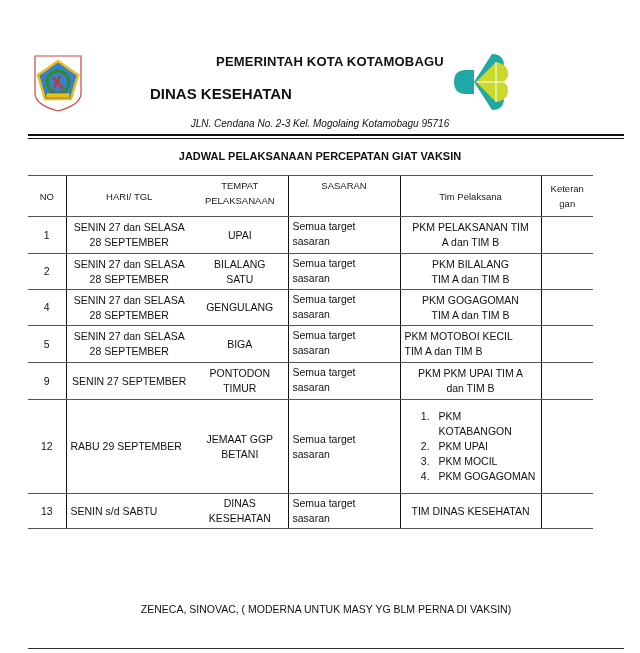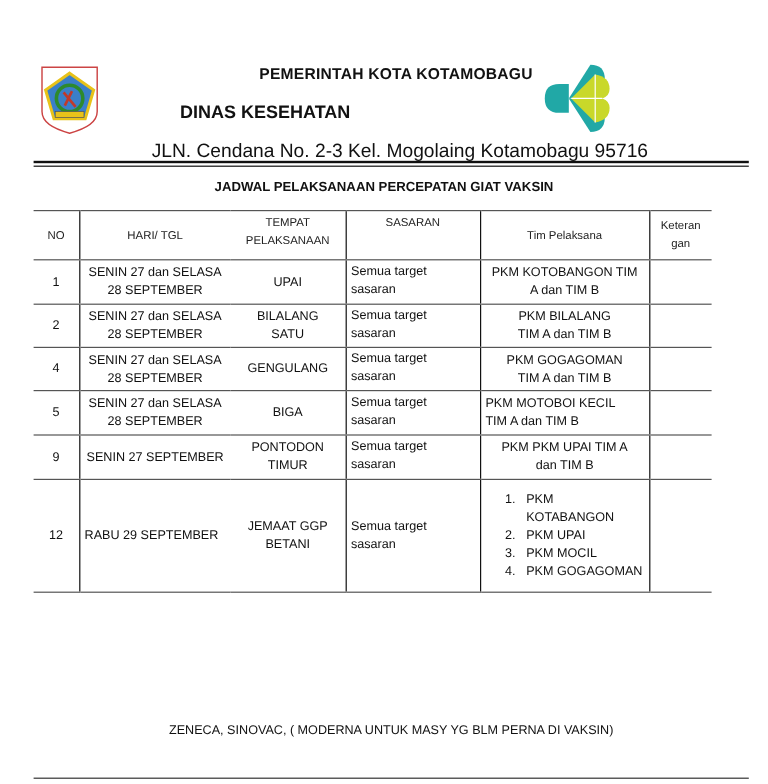--- a/index.html
+++ b/index.html
@@ -3,21 +3,21 @@
 <meta charset="utf-8">
 <style>
   html, body { margin: 0; padding: 0; background: #ffffff; }
   body { width: 640px; height: 653px; position: relative; overflow: hidden;
          font-family: "Liberation Sans", "DejaVu Sans", sans-serif; color: #111; }
   .abs { position: absolute; }
   .logo-left { left: 33px; top: 55px; width: 50px; height: 57px; }
   .logo-right { left: 452px; top: 52px; width: 66px; height: 62px; }
   .hdr1 { left: 150px; width: 360px; top: 54px; text-align: center; font-weight: bold; font-size: 13px; letter-spacing: 0.2px; }
   .hdr2 { left: 150px; width: 360px; top: 85px; text-align: left; font-weight: bold; font-size: 15px; }
-  .addr { left: 100px; width: 440px; top: 118px; text-align: right; font-size: 16px; }
+  .addr { left: 100px; width: 440px; top: 118px; text-align: center; font-style: italic; font-size: 10px; }
   .rule1 { left: 28px; width: 596px; top: 134px; height: 0; border-top: 2px solid #111; }
   .rule2 { left: 28px; width: 596px; top: 138px; height: 0; border-top: 1px solid #111; }
   .title { left: 100px; width: 440px; top: 150px; text-align: center; font-weight: bold; font-size: 11px; }
 
   table.sched { position: absolute; left: 28px; top: 175px; width: 565px; border-collapse: collapse; table-layout: fixed; font-size: 10.5px; }
   table.sched td, table.sched th { border-top: 1px solid #555; border-bottom: 1px solid #555; padding: 2px 4px; vertical-align: middle; font-weight: normal; line-height: 15px; }
   table.sched .vl { border-left: 1.5px solid #111; }
   table.sched th { font-size: 9.5px; color: #222; }
   .c { text-align: center; }
   .l { text-align: left; margin-left: 44px; }
@@ -93,21 +93,21 @@
           <div>28 SEPTEMBER</div>
         </td>
     <td class="c">
           <div>UPAI</div>
         </td>
     <td class="sas vl">
           <div>Semua target</div>
           <div>sasaran</div>
         </td>
     <td class="c vl">
-          <div>PKM KOTOBANGON TIM</div>
+          <div>PKM PELAKSANAN TIM</div>
           <div>A  dan TIM B</div>
         </td>
     <td class="vl"></td>
   </tr>
   <tr style="height:36px">
     <td class="c">2</td>
     <td class="c vl">
           <div>SENIN 27 dan SELASA</div>
           <div>28 SEPTEMBER</div>
         </td>
@@ -200,19 +200,37 @@
       <ol class="list">
         <li>PKM KOTABANGON</li>
         <li>PKM UPAI</li>
         <li>PKM MOCIL</li>
         <li>PKM GOGAGOMAN</li>
       </ol>
     </td>
     <td class="vl"></td>
   </tr>
 
+  <tr style="height:34px">
+    <td class="c">13</td>
+    <td class="l vl">
+          <div>SENIN s/d SABTU</div>
+        </td>
+    <td class="c">
+          <div>DINAS</div>
+          <div>KESEHATAN</div>
+        </td>
+    <td class="sas vl">
+          <div>Semua target</div>
+          <div>sasaran</div>
+        </td>
+    <td class="c vl">
+          <div>TIM DINAS KESEHATAN</div>
+        </td>
+    <td class="vl"></td>
+  </tr>
 </tbody>
   </table>
 
 <div class="abs footer">
   <div>ZENECA, SINOVAC, ( MODERNA UNTUK MASY YG BLM PERNA DI VAKSIN)</div>
 </div>
 <div class="abs foot-rule"></div>
 
 </body></html>

